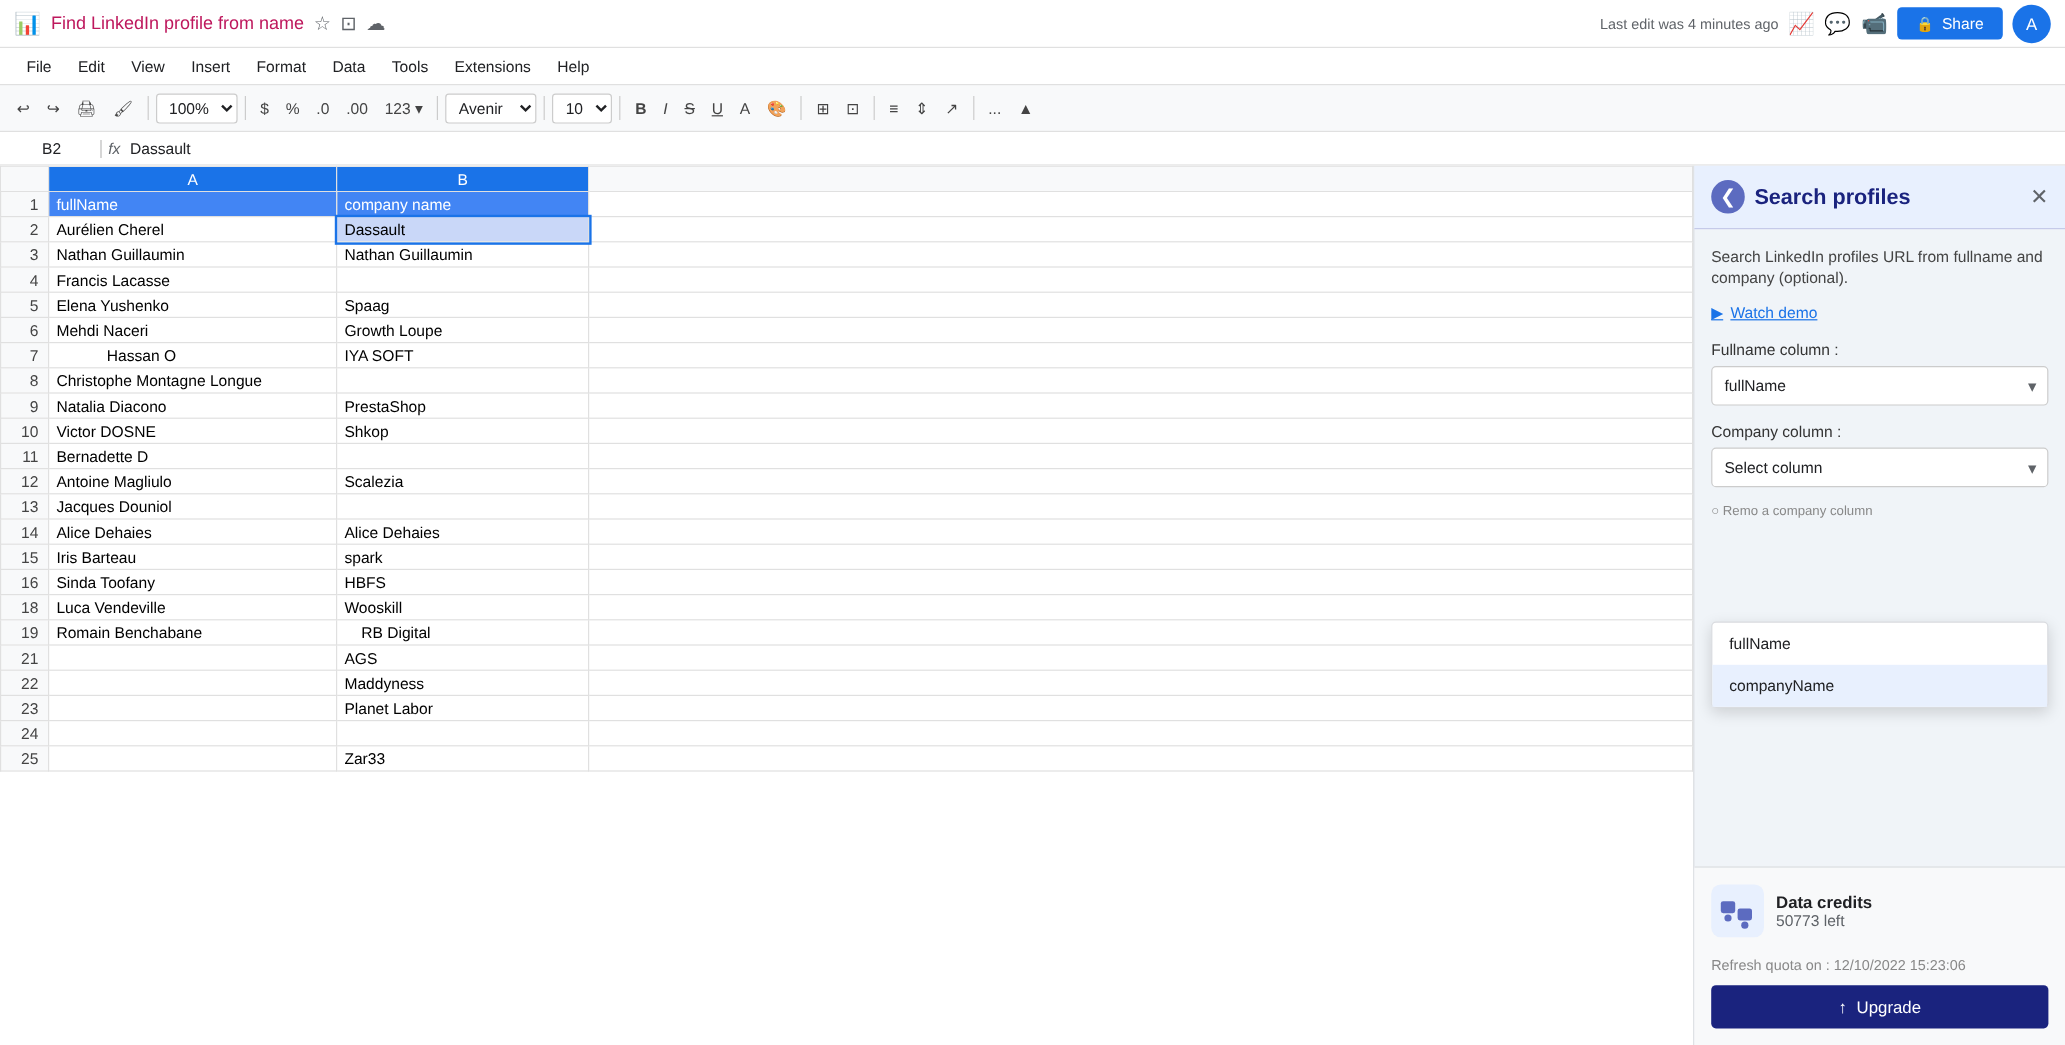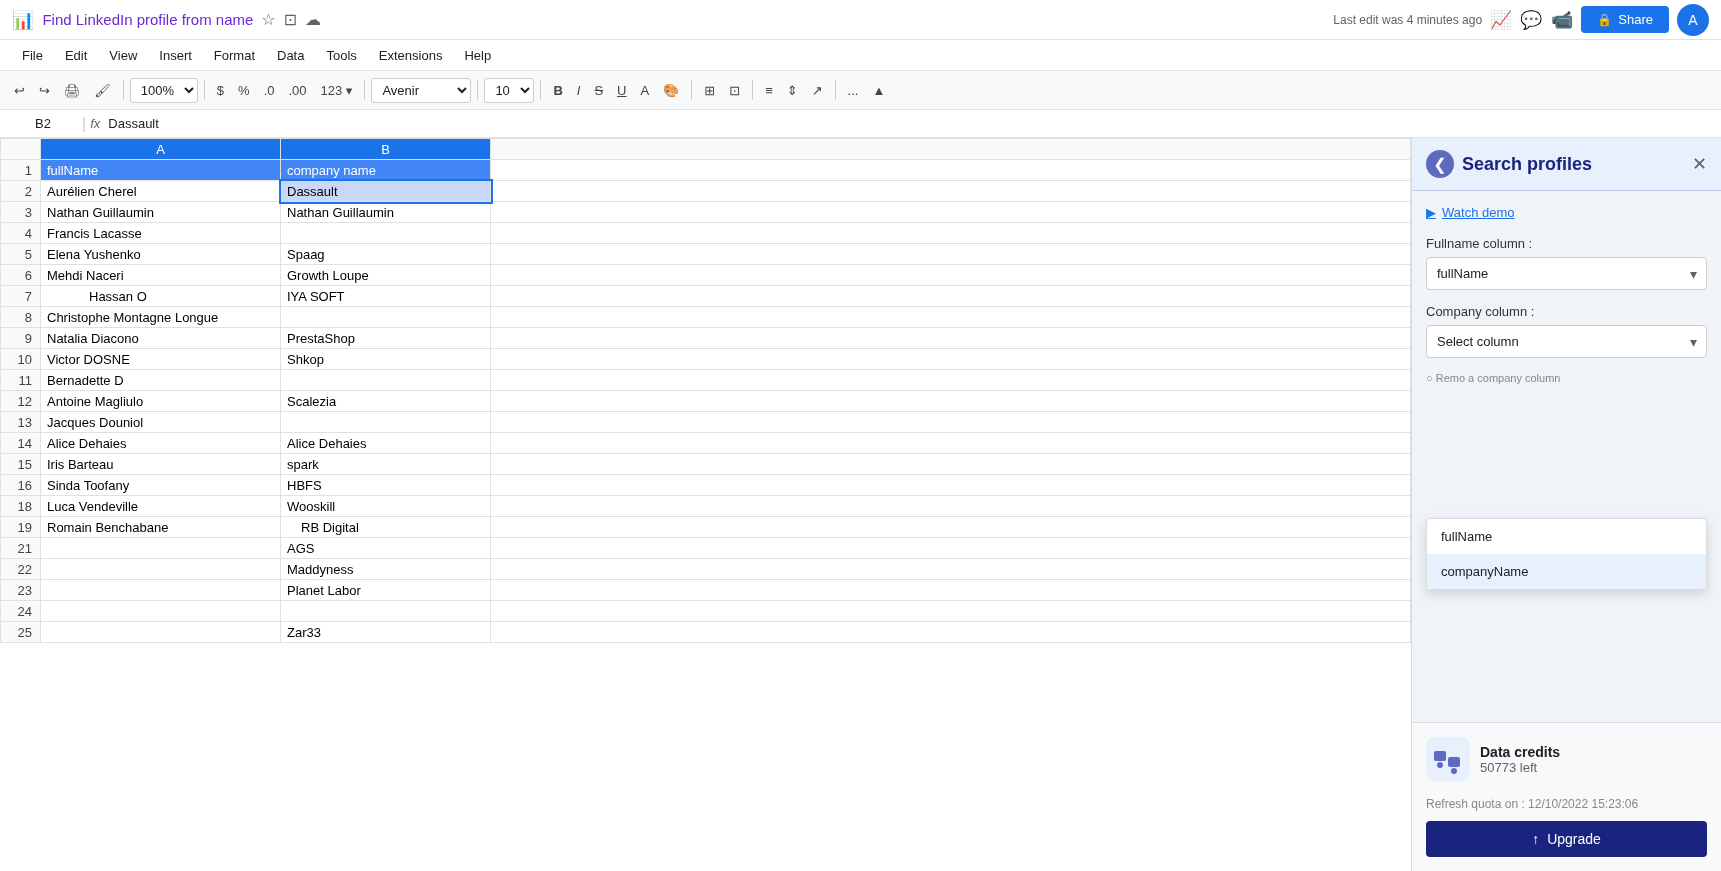--- a/index.html
+++ b/index.html
@@ -4,21 +4,21 @@
   <style>
     * { box-sizing: border-box; margin: 0; padding: 0; }
     body { font-family: Arial, sans-serif; font-size: 13px; background: #fff; display: flex; flex-direction: column; height: 871px; overflow: hidden; }
 
     
     .title-bar {
       display: flex; align-items: center; padding: 6px 12px; gap: 8px;
       background: #fff; border-bottom: 1px solid #e0e0e0; height: 40px;
     }
     .title-bar .doc-icon { color: #0f9d58; font-size: 18px; }
-    .title-bar .doc-title { font-size: 15px; font-weight: 500; color: #6d28d9; }
+    .title-bar .doc-title { font-size: 15px; font-weight: 500; color: #be185d; }
     .title-bar .title-icons { display: flex; gap: 8px; color: #5f6368; font-size: 16px; }
     .title-bar .title-icons span { cursor: pointer; }
     .title-bar .spacer { flex: 1; }
     .title-bar .last-edit { font-size: 12px; color: #5f6368; }
     .share-btn {
       background: #1a73e8; color: #fff; border: none; border-radius: 4px;
       padding: 6px 16px; font-size: 13px; cursor: pointer; display: flex; align-items: center; gap: 6px;
     }
     .share-btn .lock-icon { font-size: 12px; }
     .avatar { width: 32px; height: 32px; border-radius: 50%; background: #1a73e8; color: #fff; display: flex; align-items: center; justify-content: center; font-size: 14px; font-weight: 500; }
@@ -218,21 +218,21 @@
   <select class="fmt-select">
     <option>100%</option>
   </select>
   <div class="fmt-separator"></div>
   <button class="fmt-btn">$</button>
   <button class="fmt-btn">%</button>
   <button class="fmt-btn">.0</button>
   <button class="fmt-btn">.00</button>
   <button class="fmt-btn">123 ▾</button>
   <div class="fmt-separator"></div>
-  <select class="fmt-select" style="width:100px;">
+  <select class="fmt-select" style="width:76px;">
     <option>Avenir</option>
   </select>
   <div class="fmt-separator"></div>
   <select class="fmt-select" style="width:50px;">
     <option>10</option>
   </select>
   <div class="fmt-separator"></div>
   <button class="fmt-btn" style="font-weight:bold;">B</button>
   <button class="fmt-btn" style="font-style:italic;">I</button>
   <button class="fmt-btn" style="text-decoration:line-through;">S</button>
@@ -413,20 +413,21 @@
     </table>
   </div>
 
   <div class="right-panel">
     <div class="panel-header">
       <button class="panel-back-btn">❮</button>
       <span class="panel-title">Search profiles</span>
       <span class="panel-close">✕</span>
     </div>
     <div class="panel-body">
+      <p class="panel-description">Search LinkedIn profiles URL from fullname and company (optional).</p>
       <div class="watch-demo-link">
         <span>▶</span>
         <span>Watch demo</span>
       </div>
       <div class="field-label">Fullname column :</div>
       <div class="select-wrapper">
         <select>
           <option>fullName</option>
         </select>
       </div>

